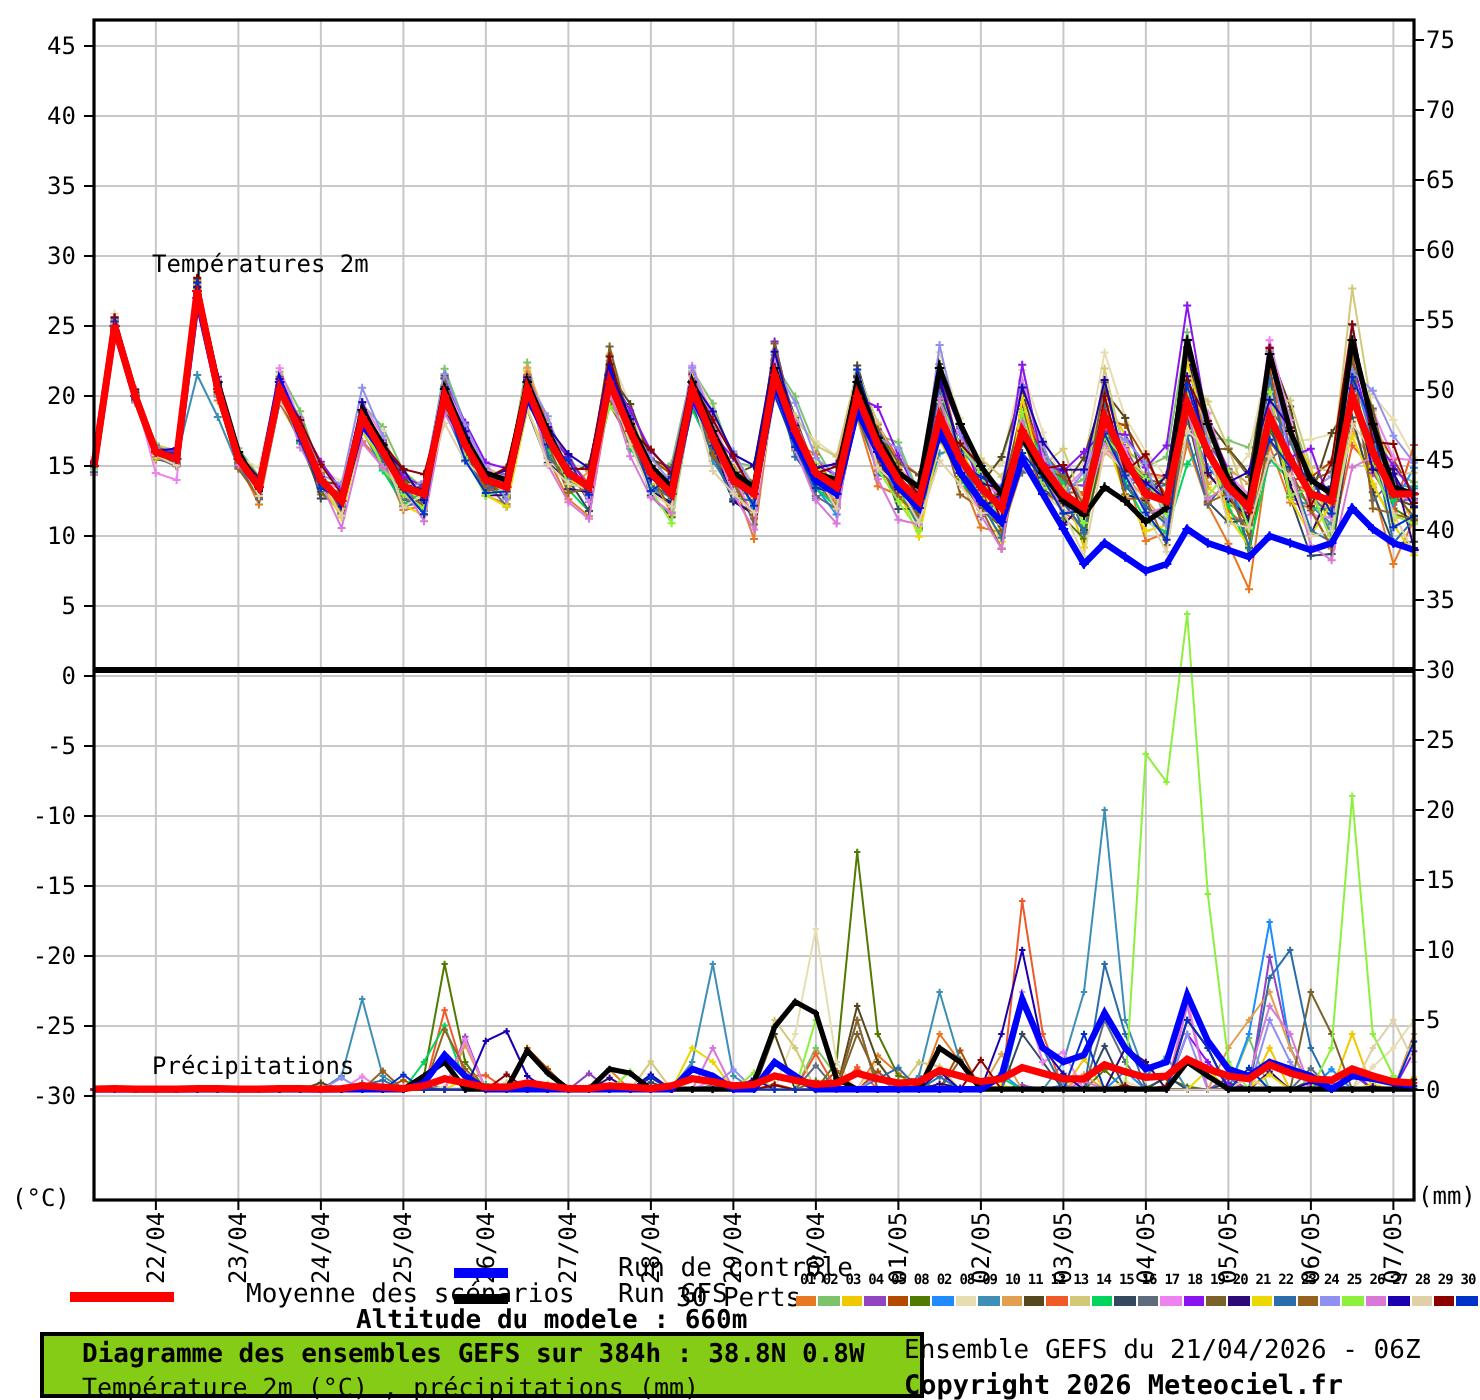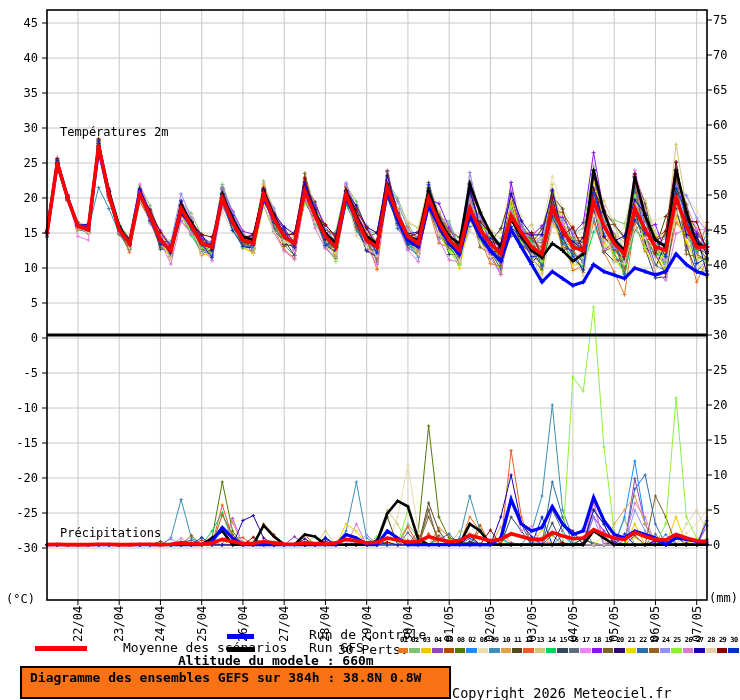--- a/index.html
+++ b/index.html
@@ -1,34 +1,34 @@
 <!DOCTYPE html>
 <html><head>
 <meta charset="utf-8">
 <style>
   html,body{margin:0;padding:0;background:#fff;}
   #stage{position:relative;width:740px;height:700px;background:#ffffff;overflow:hidden;
          font-family:"DejaVu Sans Mono","Liberation Mono",monospace;color:#000;}
   #chart-svg{position:absolute;left:0;top:0;}
   .lbl{position:absolute;white-space:pre;font-size:12px;line-height:13px;}
-  .panel-label{font-size:12px;}
+  .panel-label{font-size:12px;margin-left:16px;}
   .legend-text{font-size:13px;padding-left:45px;}
   .legend-swatch{position:absolute;height:5px;}
   .alt-label{font-size:13px;font-weight:bold;}
   .perts-label{font-size:13px;}
   #pert-numbers{position:absolute;left:398px;top:636px;width:342px;display:flex;}
   #pert-numbers span{width:11.4px;font-size:7px;font-weight:bold;text-align:center;letter-spacing:-0.5px;}
   #pert-swatches{position:absolute;left:398px;top:648px;width:342px;display:flex;}
   #pert-swatches i{width:10.4px;height:5px;margin-right:1px;display:block;}
   #footer-box{position:absolute;left:20px;top:666px;width:419px;height:29px;
-              border:2px solid #000;background:#f97316;padding-left:8px;}
+              border:2px solid #000;background:#84cc16;padding-left:19px;}
   #footer-title{font-size:13px;font-weight:bold;margin-top:2px;white-space:pre;}
   #footer-sub{font-size:12.5px;margin-top:1px;white-space:pre;}
   #run-info{position:absolute;left:452px;top:668px;font-size:13px;white-space:pre;}
-  #copyright{position:absolute;left:452px;top:685px;font-size:13.5px;font-weight:normal;white-space:pre;}
+  #copyright{position:absolute;left:452px;top:685px;font-size:13.5px;font-weight:bold;white-space:pre;}
   svg text{font-family:"DejaVu Sans Mono","Liberation Mono",monospace;font-size:12px;fill:#000;}
   svg text.xdate{font-size:12px;}
 </style>
 </head>
 <body>
 
 <div id="stage">
   <svg id="chart-svg" width="740" height="660">
       <g>
         <line x1="77.9375" y1="10" x2="77.9375" y2="600" stroke="#c8c8c8" stroke-width="1"></line>
@@ -376,15 +376,17 @@
       <i style="background: rgb(140, 240, 60);"></i>
       <i style="background: rgb(218, 120, 216);"></i>
       <i style="background: rgb(28, 0, 176);"></i>
       <i style="background: rgb(224, 208, 168);"></i>
       <i style="background: rgb(140, 0, 0);"></i>
       <i style="background: rgb(0, 50, 200);"></i>
     </div>
 
   <div id="footer-box">
     <div id="footer-title">Diagramme des ensembles GEFS sur 384h : 38.8N 0.8W</div>
+    <div id="footer-sub">Température 2m (°C) , précipitations (mm)</div>
   </div>
+  <div id="run-info">Ensemble GEFS du 21/04/2026 - 06Z</div>
   <div id="copyright">Copyright 2026 Meteociel.fr</div>
 </div>
 
 </body></html>

